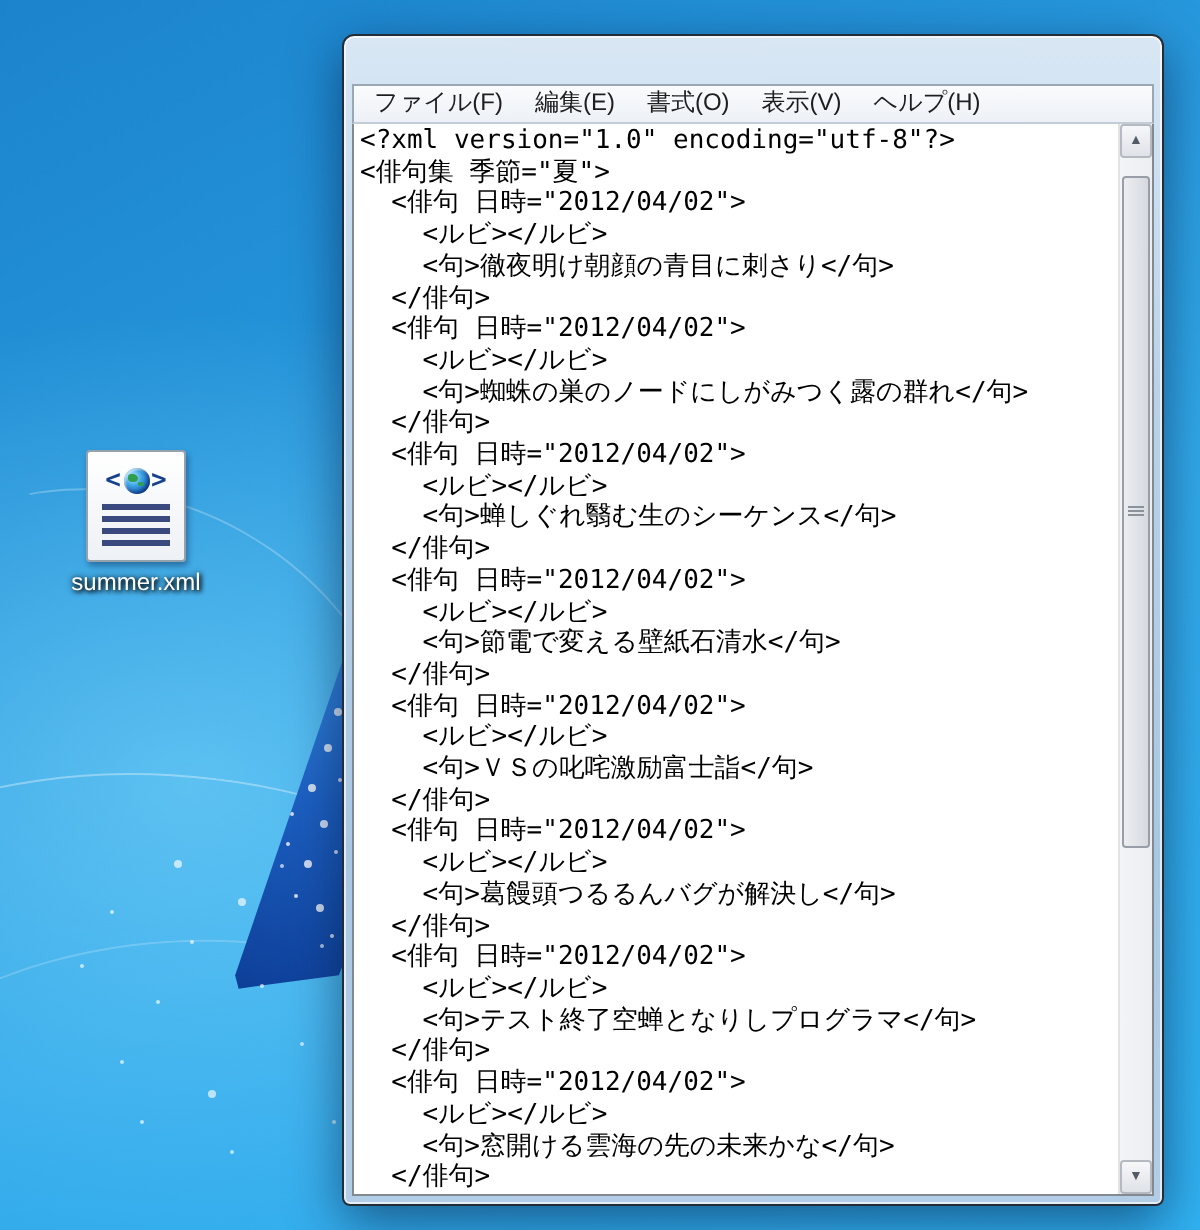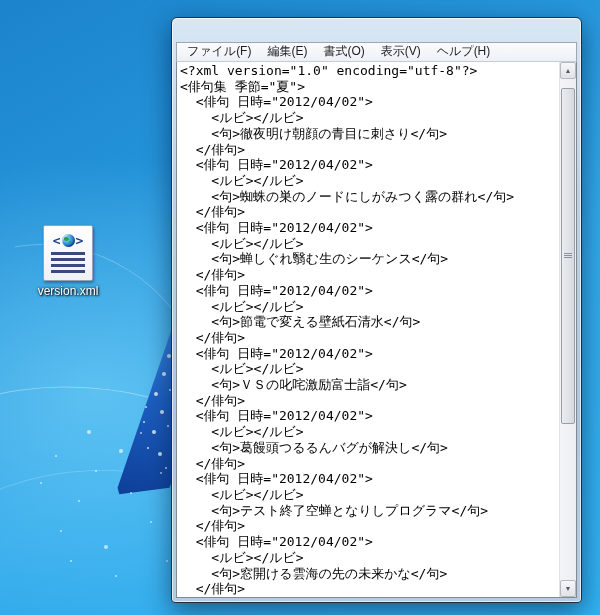--- a/index.html
+++ b/index.html
@@ -143,21 +143,21 @@
       <span class="globe" data-name="globe-icon"></span>
       <span data-name="bracket-right">&gt;</span>
     </div>
     <div class="doc-lines" data-name="document-text-lines">
       <div></div>
         <div></div>
         <div></div>
         <div></div>
     </div>
   </div>
-  <div class="icon-label" data-name="desktop-icon-label">version.xml</div>
+  <div class="icon-label" data-name="desktop-icon-label">summer.xml</div>
 </div>
 
 <div class="window" data-name="notepad-window">
   <div class="titlebar" data-name="titlebar">
     <div class="title-icon" data-name="notepad-icon"></div>
     <div class="title-text" data-name="window-title">summer.xml - メモ帳</div>
     <div class="caption-buttons" data-name="caption-buttons">
       <div class="cap-btn" data-name="minimize-button">
         <span data-name="minimize-icon">—</span>
       </div>

